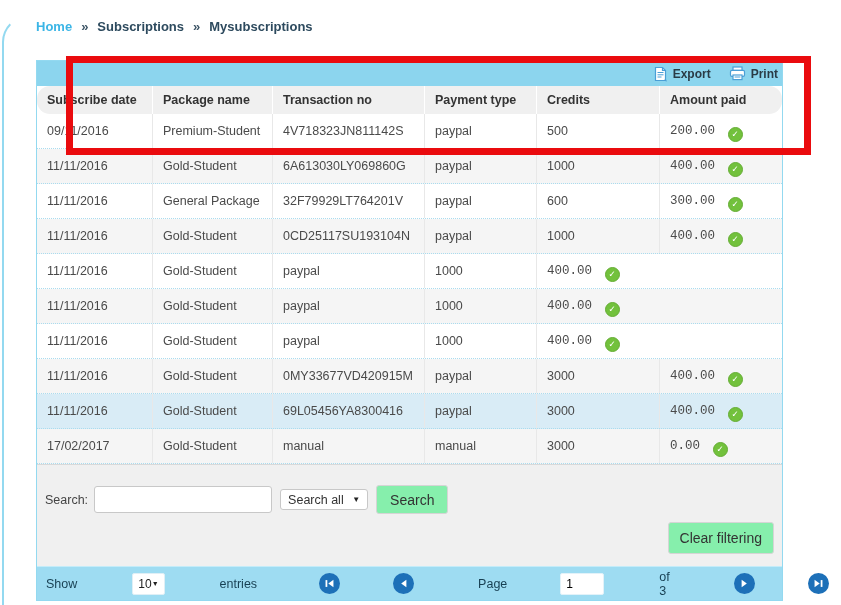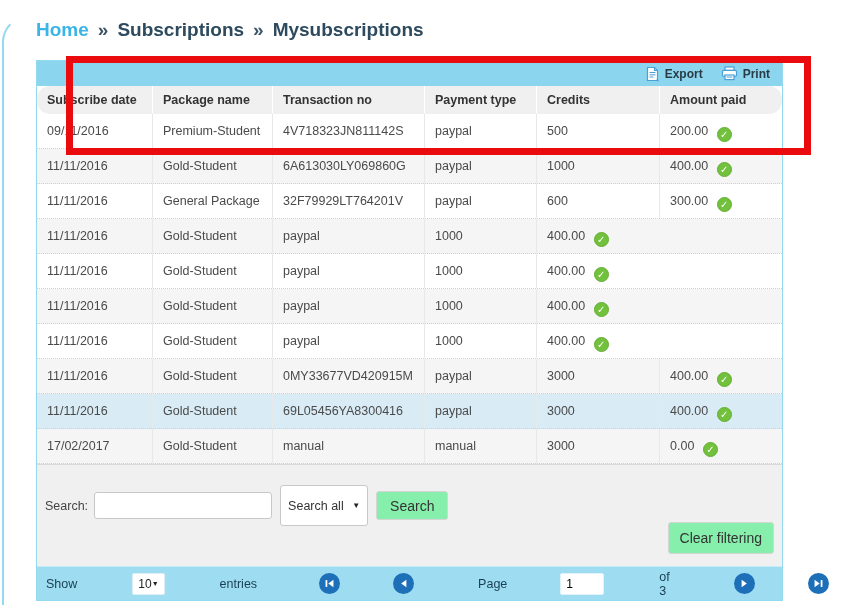--- a/index.html
+++ b/index.html
@@ -6,61 +6,61 @@
   html,body { width:841px; height:605px; background:#ffffff;
     font-family:"Liberation Sans", sans-serif; position:relative; overflow:hidden; }
 
   
   .side-curve { position:absolute; left:2px; top:16px; width:44px; height:600px;
     border-left:2px solid #93d9f0; border-top:2px solid transparent;
     border-top-left-radius:26px; pointer-events:none; }
 
   
   .breadcrumb { position:absolute; left:36px; top:19px; display:flex; gap:9px;
-    font-size:19px; font-weight:bold; color:#2d4a5e; }
+    font-size:13px; font-weight:bold; color:#2d4a5e; }
   .breadcrumb .home { color:#3bb5e6; cursor:pointer; }
   .breadcrumb .sep { color:#3d5566; }
   .breadcrumb .crumb { cursor:pointer; }
 
   
   .panel { position:absolute; left:36px; top:60px; width:747px;
     border:1px solid #93d9f0; background:#fff; }
 
   .toolbar { height:25px; background:#8cd5ee; display:flex; align-items:center;
-    justify-content:flex-end; gap:18px; padding-right:12px; }
+    justify-content:flex-end; gap:18px; padding-right:4px; }
   .tool-btn { display:flex; align-items:center; gap:5px; font-size:12px;
     font-weight:bold; color:#2a3b46; cursor:pointer; }
   .tool-btn svg { display:block; }
 
   .thead { display:grid; grid-template-columns:116px 120px 152px 112px 123px 123px;
     height:28px; background:#f0f0f0;border-radius:13px; }
   .th { font-size:12.5px; font-weight:bold; color:#333; line-height:28px;
     padding-left:10px; border-right:1px solid #ffffff; white-space:nowrap; overflow:hidden; }
   .th:last-child { border-right:none; }
 
   .tbody .row { display:grid; grid-template-columns:116px 120px 152px 112px 123px 123px;
     height:35px; background:#fff; border-bottom:1px dotted #aadcef; }
   .tbody .row:nth-child(even) { background:#f5f5f5; }
   .tbody .row.selected { background:#d9ecf6; }
   .td { font-size:12.5px; color:#4a4a4a; line-height:34px; padding-left:10px;
     border-right:1px solid #e8e8e8; white-space:nowrap; overflow:hidden; }
-  .td:last-child { border-right:none; }
+  .td:last-child { border-right:none;font-family:Liberation Mono, monospace; }
   .check-icon { display:inline-block; width:15px; height:15px; border-radius:50%;
     background:#72c13c; border:1px solid #65ad34; color:#fff; font-size:10px;
     line-height:13px; text-align:center; margin-left:5px; vertical-align:-3px; }
 
   .tfoot { position:relative; height:102px; background:#f0f0f0;
     border-top:1px solid #d9d9d9; }
   .search-row { position:absolute; left:8px; top:20px; display:flex;
     align-items:center; font-size:12.5px; color:#444; }
   .search-row label { margin-right:6px; }
   .search-input { width:178px; height:27px; border:1px solid #c8c8c8;
     border-radius:3px; padding:0 6px; font-size:12.5px;
     font-family:"Liberation Sans",sans-serif; background:#fff; }
-  .scope-select { margin-left:8px; width:88px; height:41px; background:#fff;
+  .scope-select { margin-left:8px; width:88px; height:21px; background:#fff;
     border:1px solid #c8c8c8; border-radius:3px; display:flex; align-items:center;
     justify-content:space-between; padding:0 7px; font-size:12.5px; color:#333;
     cursor:pointer; }
   .scope-select .arrow { font-size:8px; color:#222; }
   .btn { margin-left:8px; height:29px; padding:0 13px; background:#86efac;
     border:1px solid #d5d5d5; border-radius:3px; font-size:14px; color:#333;
     font-family:"Liberation Sans",sans-serif; cursor:pointer; }
   .clear-btn { position:absolute; right:8px; bottom:12px; margin:0;
     padding:7px 11px; height:auto; }
 
@@ -174,20 +174,21 @@
       <div class="td">600</div>
       <div class="td">
         <span>300.00</span>
         <span class="check-icon">✓</span>
       </div>
     </div>
 
     <div class="row">
       <div class="td">11/11/2016</div>
       <div class="td">Gold-Student</div>
+      <div class="td">0CD25117SU193104N</div>
       <div class="td">paypal</div>
       <div class="td">1000</div>
       <div class="td">
         <span>400.00</span>
         <span class="check-icon">✓</span>
       </div>
     </div>
 
     <div class="row">
       <div class="td">11/11/2016</div>

